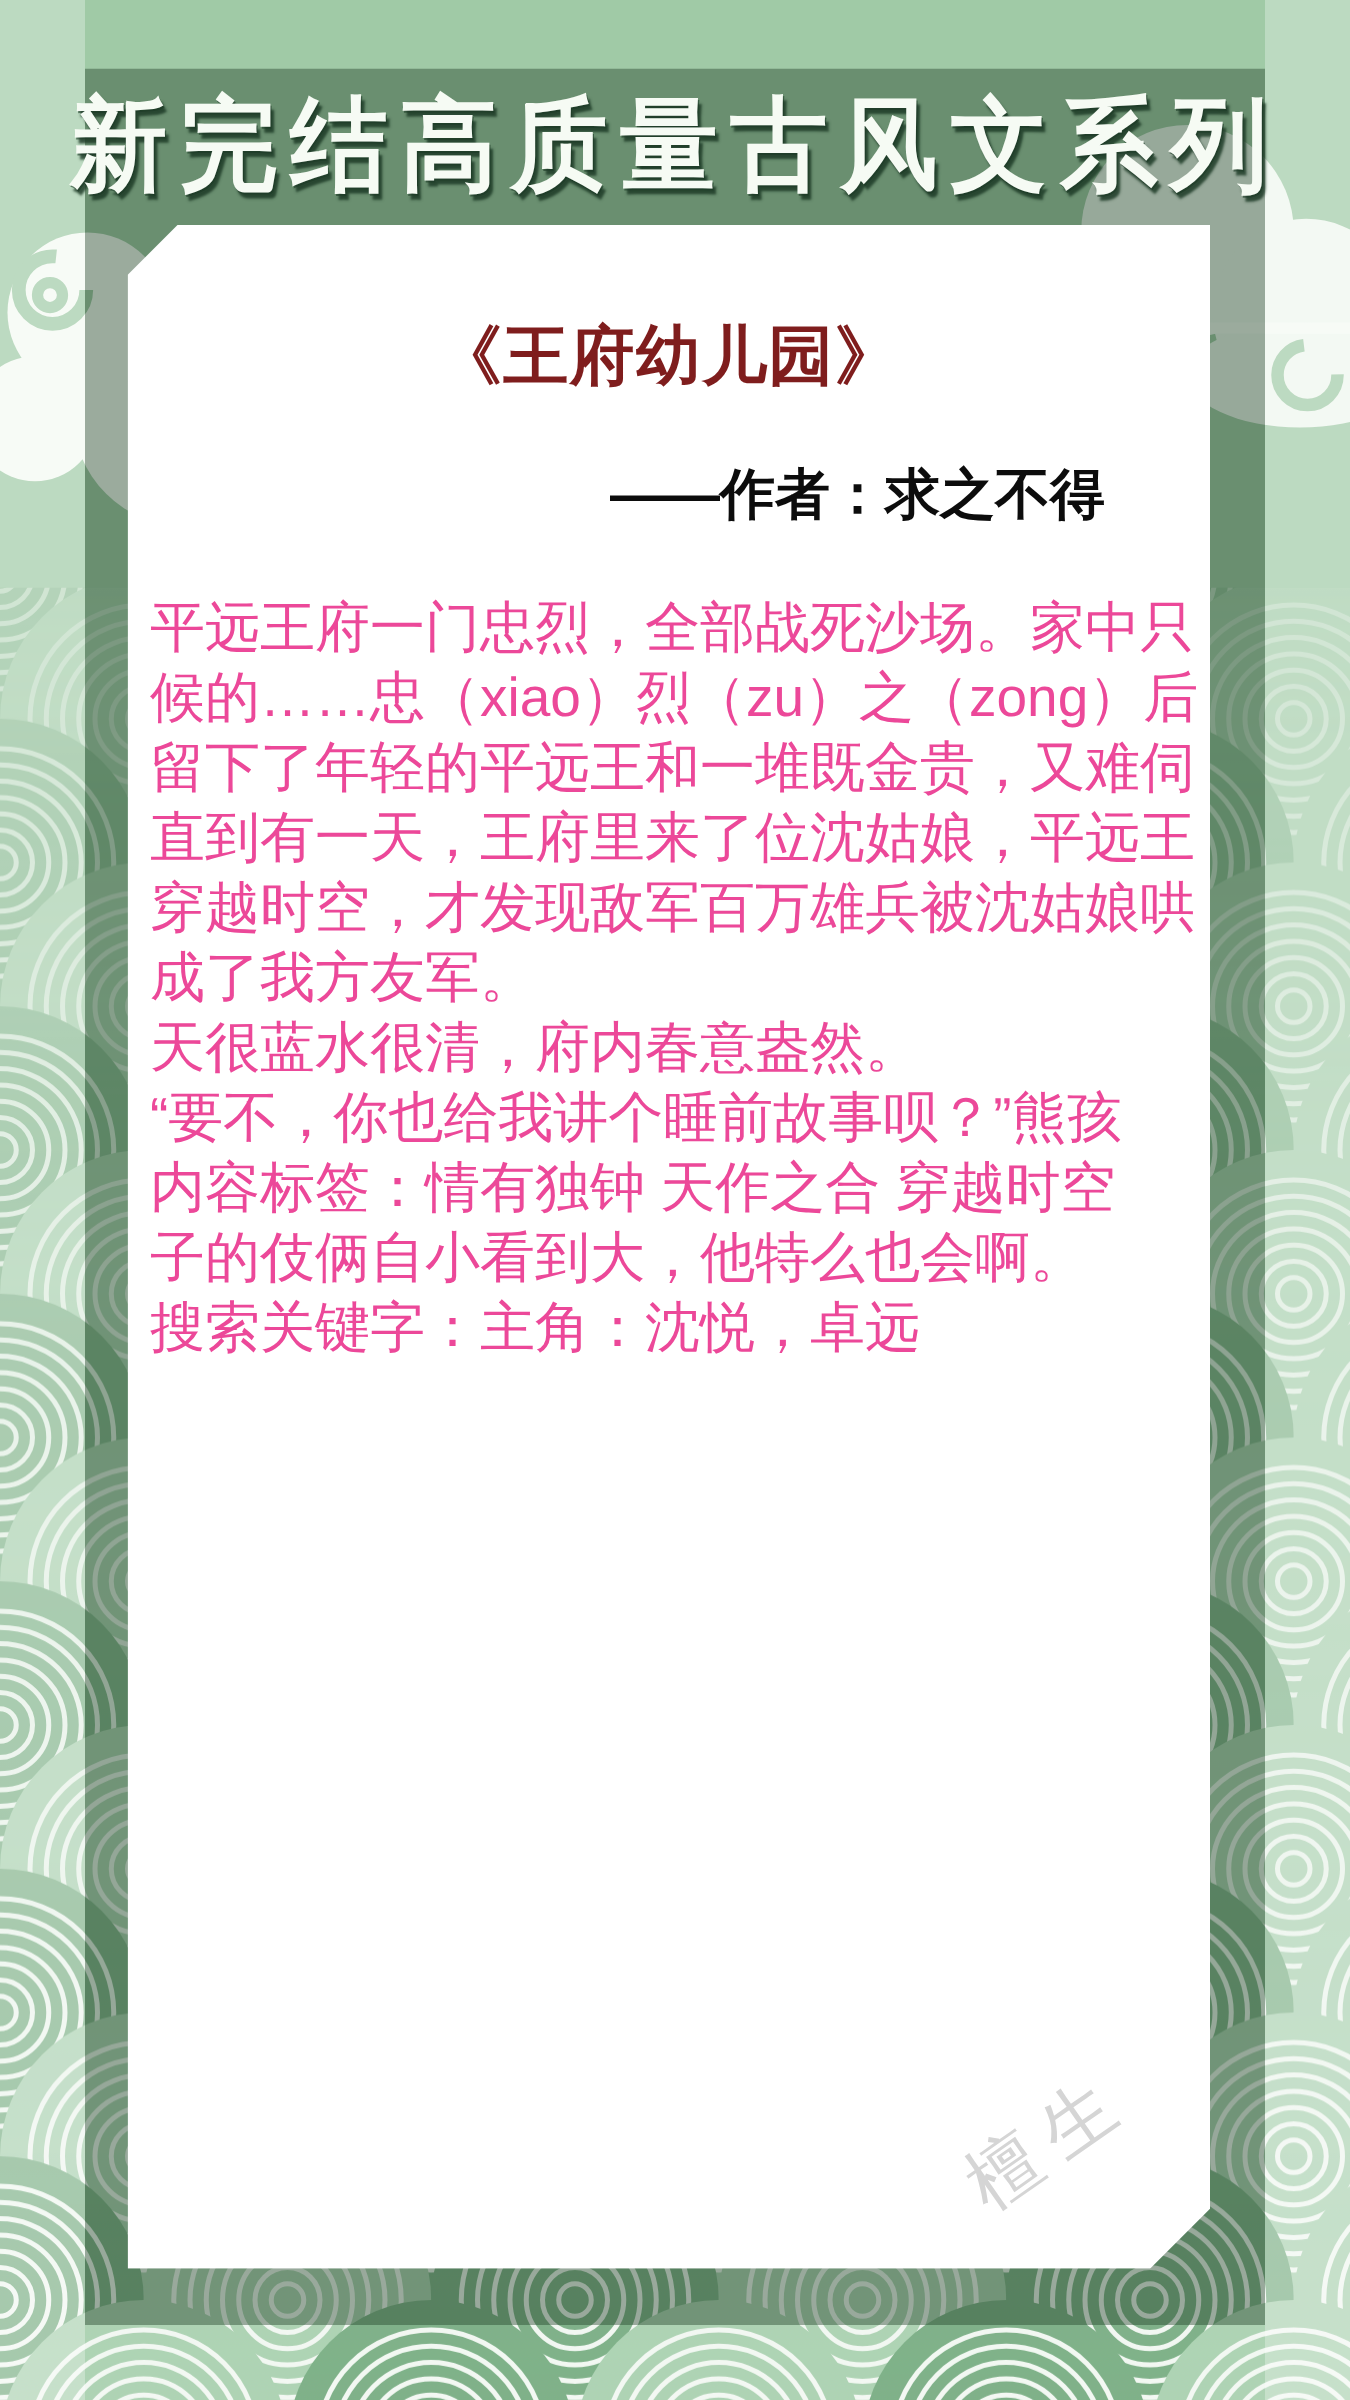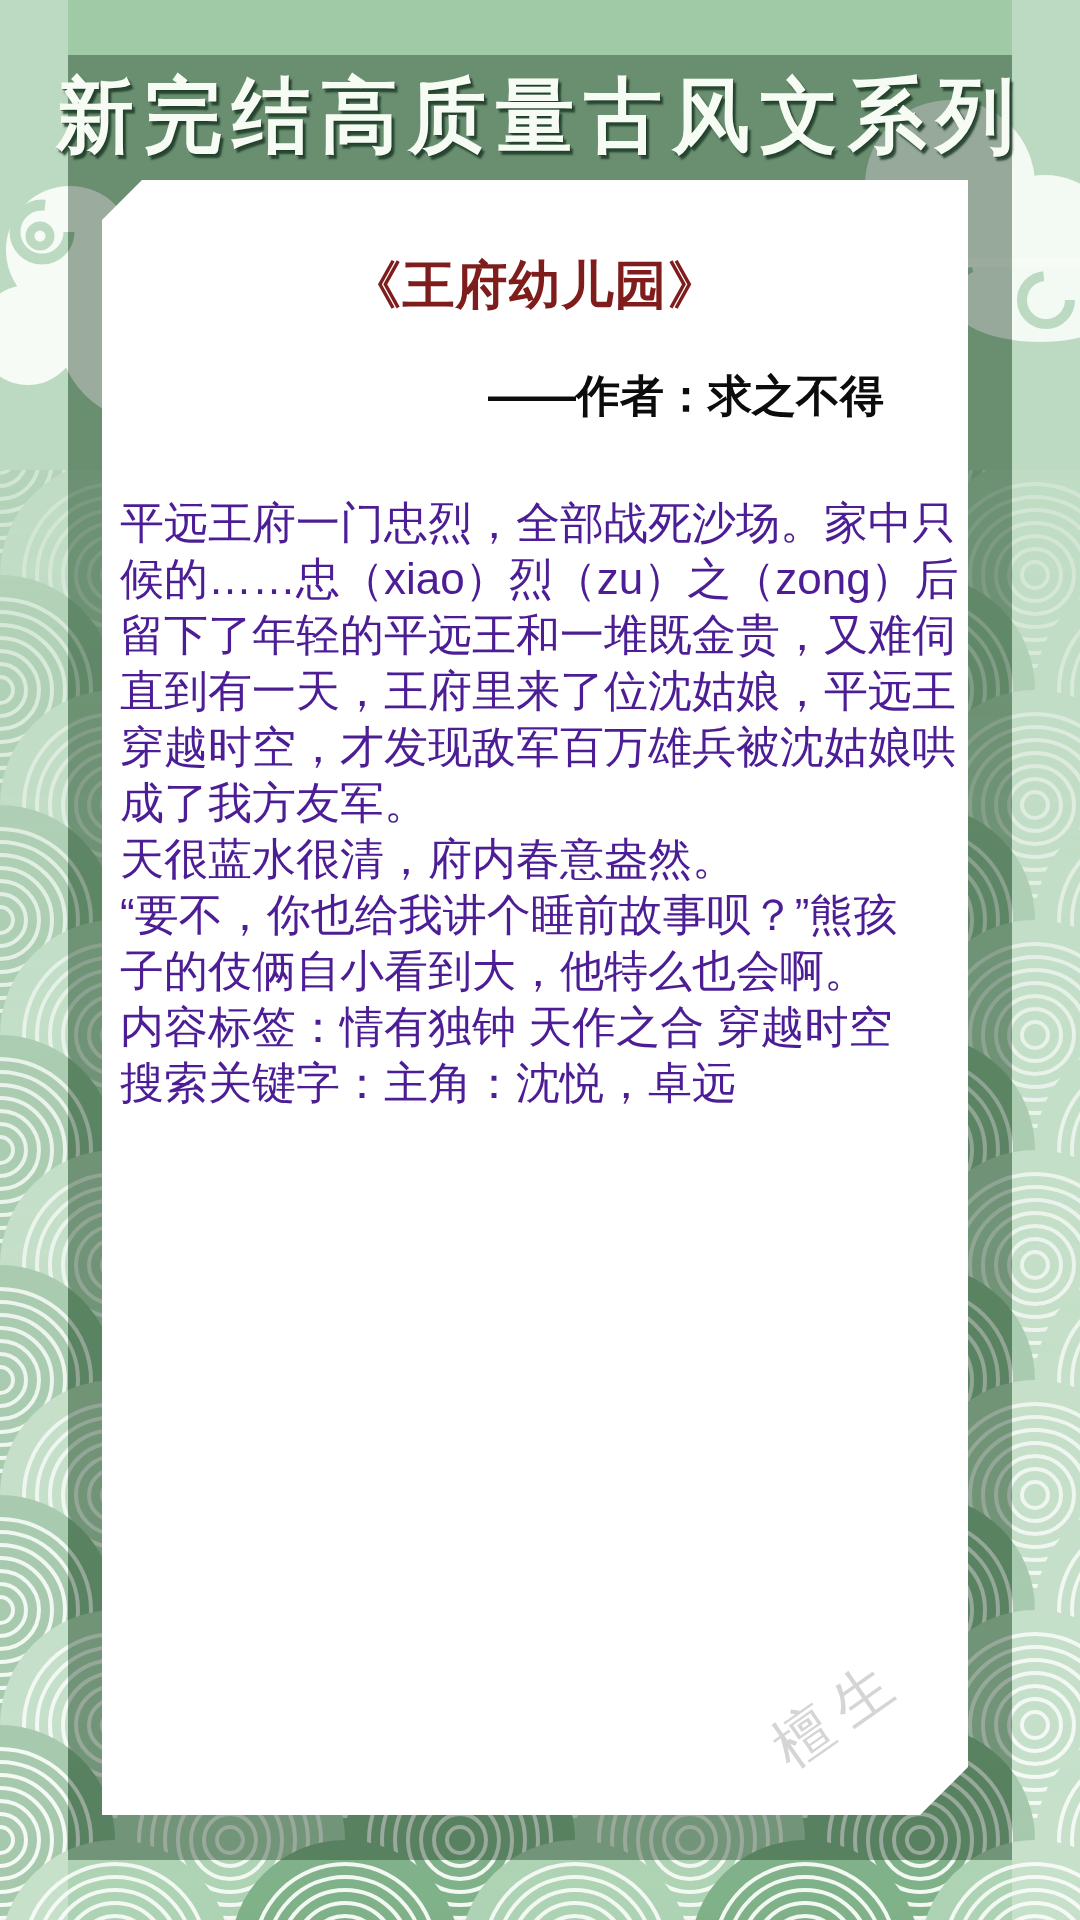--- a/index.html
+++ b/index.html
@@ -30,21 +30,21 @@
   
   #card{position:absolute;left:102px;top:180px;width:866px;height:1635px;
     background:#ffffff;z-index:3;
     clip-path:polygon(40px 0, 100% 0, 100% calc(100% - 48px), calc(100% - 48px) 100%, 0 100%, 0 40px);
   }
   #book-title{position:absolute;left:0;top:62px;width:100%;text-align:center;
     font-size:52px;line-height:60px;font-weight:600;color:#7f1d1d;
     letter-spacing:1px;white-space:nowrap;margin-top:13px;}
   #author-line{position:absolute;left:386px;top:187px;
     font-size:44px;line-height:58px;font-weight:700;color:#0c0c0c;white-space:nowrap;}
-  #synopsis{position:absolute;left:18px;top:295px;width:840px;color:#4c1d95;margin-top:20px;}
+  #synopsis{position:absolute;left:18px;top:295px;width:840px;color:#ec4899;}
   .syn-line{font-size:44px;line-height:56px;height:56px;font-weight:500;
     white-space:nowrap;letter-spacing:0px;}
   
   #watermark{position:absolute;left:700px;top:1528px;
     font-size:58px;letter-spacing:14px;color:#d5d5d5;font-weight:500;
     transform:rotate(-35deg);transform-origin:left bottom;white-space:nowrap;}
 </style>
 </head>
 <body>
 
@@ -122,22 +122,22 @@
   <div id="author-line">——作者：求之不得</div>
   <div id="synopsis">
       <div class="syn-line">平远王府一门忠烈，全部战死沙场。家中只</div>
       <div class="syn-line">候的……忠（xiao）烈（zu）之（zong）后</div>
       <div class="syn-line">留下了年轻的平远王和一堆既金贵，又难伺</div>
       <div class="syn-line">直到有一天，王府里来了位沈姑娘，平远王</div>
       <div class="syn-line">穿越时空，才发现敌军百万雄兵被沈姑娘哄</div>
       <div class="syn-line">成了我方友军。</div>
       <div class="syn-line">天很蓝水很清，府内春意盎然。</div>
       <div class="syn-line">“要不，你也给我讲个睡前故事呗？”熊孩</div>
+      <div class="syn-line">内容标签：情有独钟 天作之合 穿越时空</div>
       <div class="syn-line">子的伎俩自小看到大，他特么也会啊。</div>
-      <div class="syn-line">内容标签：情有独钟 天作之合 穿越时空</div>
       <div class="syn-line">搜索关键字：主角：沈悦，卓远</div>
     </div>
   <div id="watermark">檀生</div>
 </div>
 
 <div id="header-band">
   <div id="header-title">新完结高质量古风文系列</div>
 </div>
 
 </body></html>

